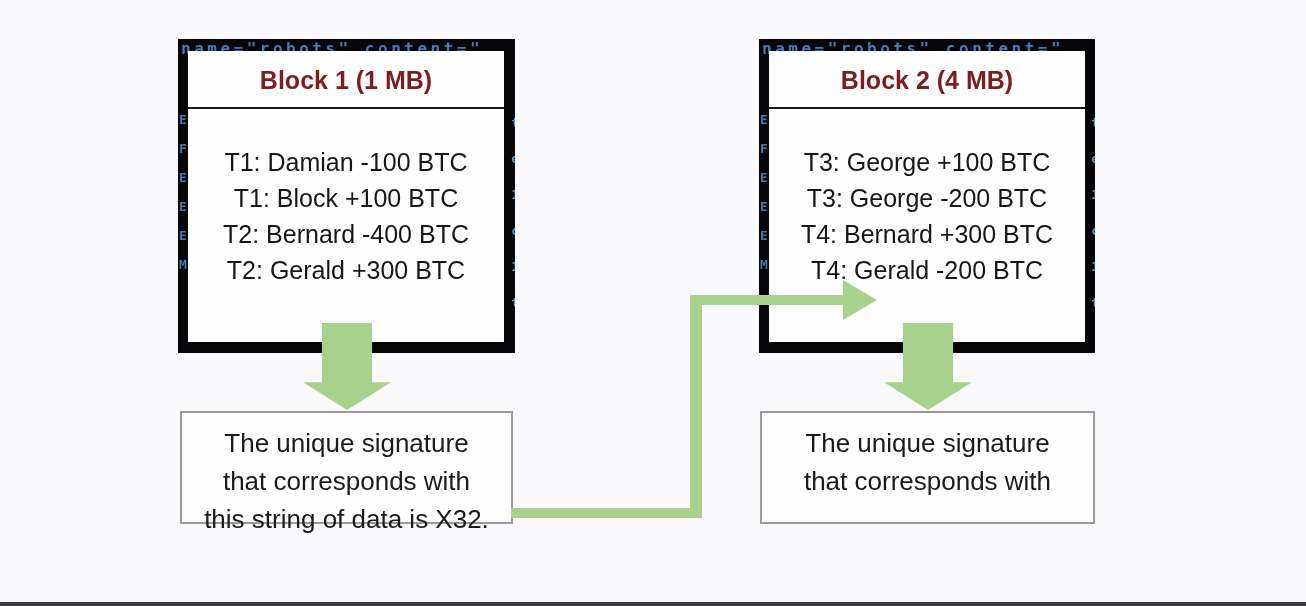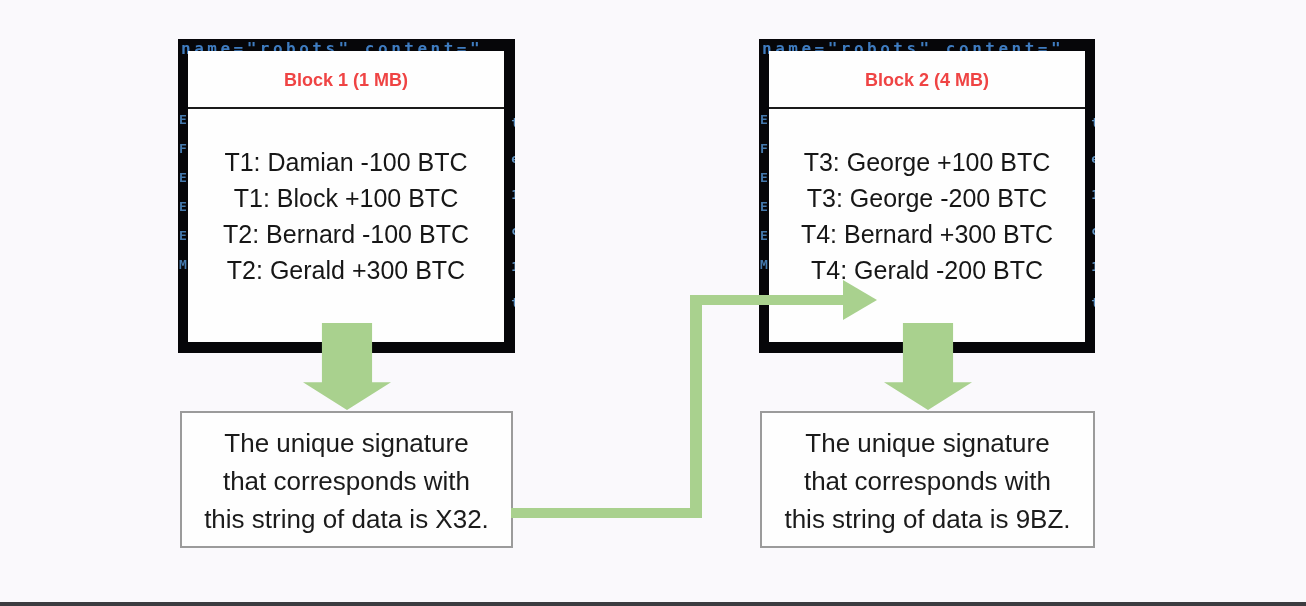--- a/index.html
+++ b/index.html
@@ -66,23 +66,23 @@
     top: 12px;
     left: 10px;
     width: 316px;
     height: 291px;
     background: #fefefe;
   }
   .block-title {
     height: 56px;
     line-height: 58px;
     text-align: center;
-    font-size: 18px;
-    font-weight: bold;
-    color: #ef4444;
+    font-size: 25px;
+    font-weight: bold;
+    color: #7f1d1d;
     letter-spacing: 0px;
   }
   .block-divider {
     height: 0;
     border-top: 2px solid #1a1a1a;
     width: 100%;
   }
   .tx-list {
     padding-top: 35px;
     text-align: center;
@@ -102,21 +102,21 @@
     background: #a9d18e;
     clip-path: polygon(21.5% 0, 78.5% 0, 78.5% 68%, 100% 68%, 50% 100%, 0 68%, 21.5% 68%);
     z-index: 5;
   }
   .down-arrow-1 { left: 303px; }
   .down-arrow-2 { left: 884px; }
   
   .note-box {
     position: absolute;
     top: 411px;
-    height: 137px;
+    height: 113px;
     background: #fefefe;
     border: 2px solid #9b9b9b;
     box-sizing: border-box;
     text-align: center;
     padding-top: 11px;
   }
   .note-1 { left: 180px; width: 333px; }
   .note-2 { left: 760px; width: 335px; }
   .note-line {
     font-size: 26px;
@@ -166,21 +166,21 @@
 1
 c
 1
 t</div>
     <div class="block-inner">
       <div class="block-title">Block 1 (1 MB)</div>
       <div class="block-divider"></div>
       <div class="tx-list">
         <div class="tx">T1: Damian -100 BTC</div>
         <div class="tx">T1: Block +100 BTC</div>
-        <div class="tx">T2: Bernard -100 BTC</div>
+        <div class="tx">T2: Bernard -400 BTC</div>
         <div class="tx">T2: Gerald +300 BTC</div>
       </div>
     </div>
   </div>
 
   <div class="block-frame frame-2">
     <div class="code-top">name="robots"  content="</div>
     <div class="code-left">E
 F
 E
@@ -209,21 +209,20 @@
   <div class="down-arrow down-arrow-2"></div>
 
   <div class="note-box note-1">
     <div class="note-line">The unique signature</div>
     <div class="note-line">that corresponds with</div>
     <div class="note-line">this string of data is X32.</div>
   </div>
   <div class="note-box note-2">
     <div class="note-line">The unique signature</div>
     <div class="note-line">that corresponds with</div>
-    <div class="note-line">this string of data is 9BZ.</div>
   </div>
 
   <div class="connector-seg conn-bottom"></div>
   <div class="connector-seg conn-vert"></div>
   <div class="connector-seg conn-top"></div>
   <div class="conn-head"></div>
 
   <div class="bottom-bar"></div>
 
 </div>

